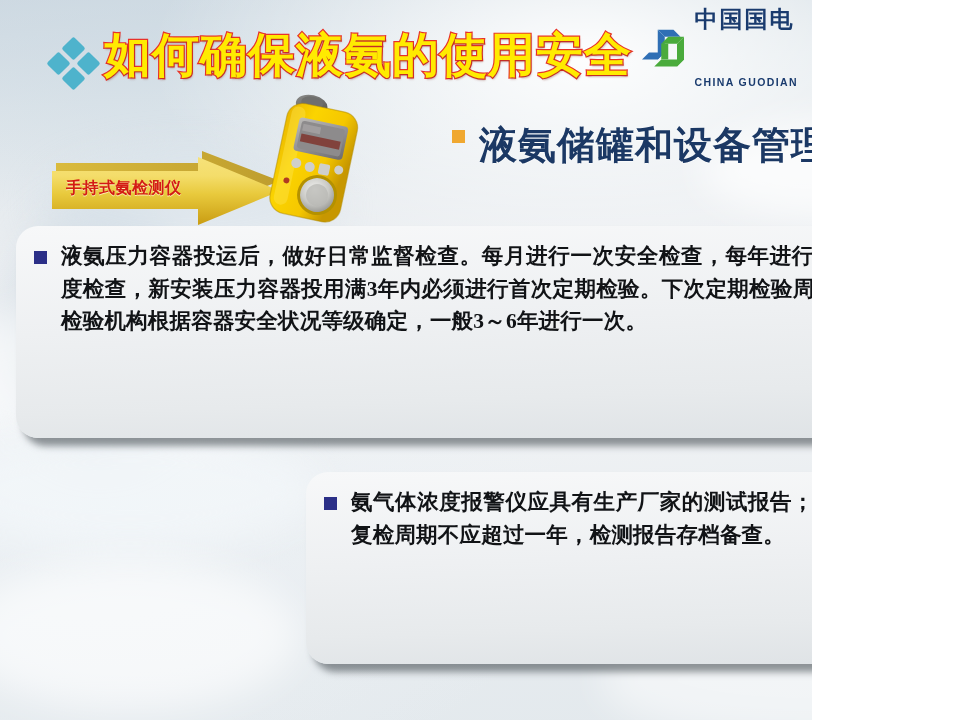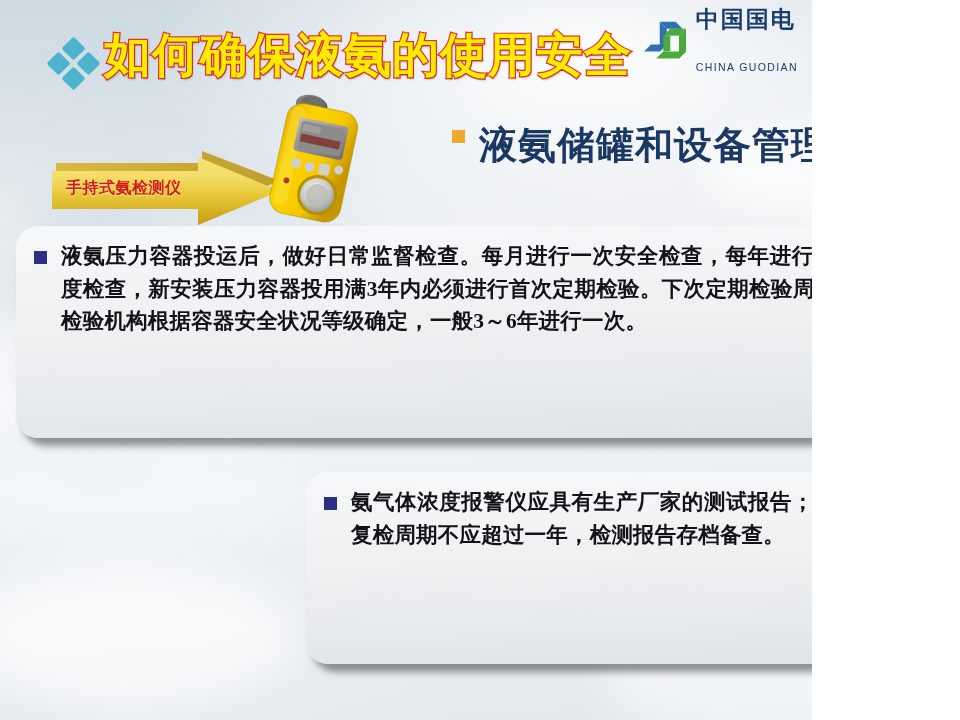--- a/index.html
+++ b/index.html
@@ -88,24 +88,24 @@
   .logo-text { display: flex; flex-direction: column; line-height: 1; gap: 28px; }
   .logo-cn {
     font-size: 23px;
     font-weight: bold;
     color: #1a3b6e;
     letter-spacing: 2px;
     font-family: "Liberation Sans", "DejaVu Sans", sans-serif;
   }
   .logo-en {
     font-size: 10.5px;
-    font-weight: normal;
+    font-weight: bold;
     color: #1a3b6e;
     letter-spacing: 1.4px;
-    margin-top: 3px;
+    margin-top: 18px;
   }
 
   
   .subtitle-row {
     position: absolute;
     left: 452px;
     top: 120px;
     display: flex;
     align-items: flex-start;
     gap: 14px;

